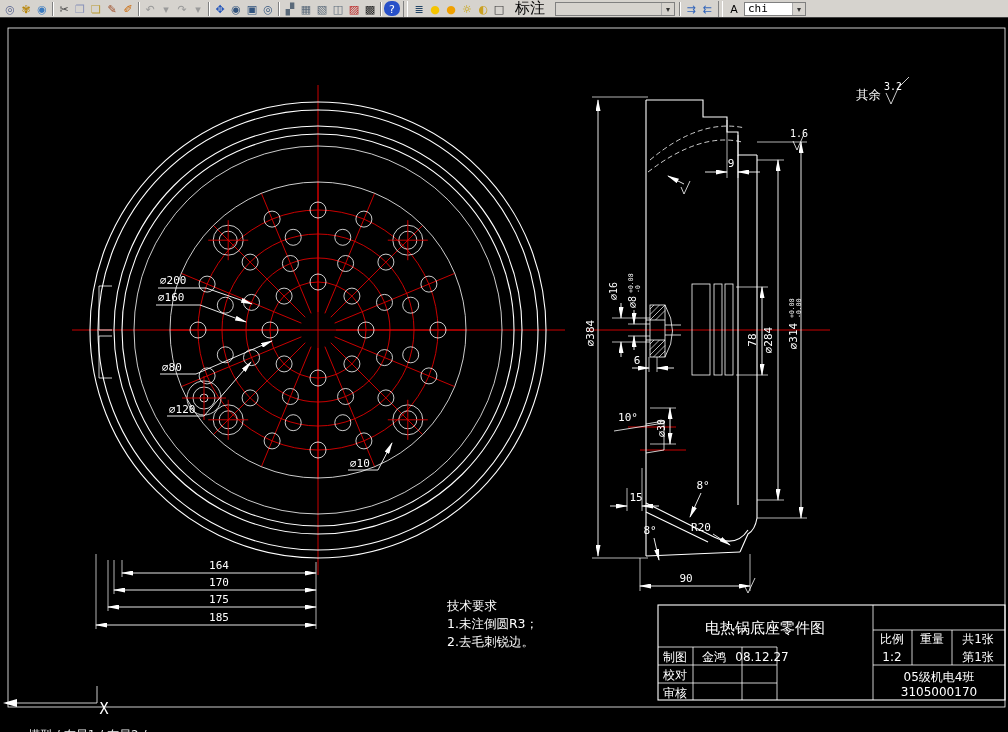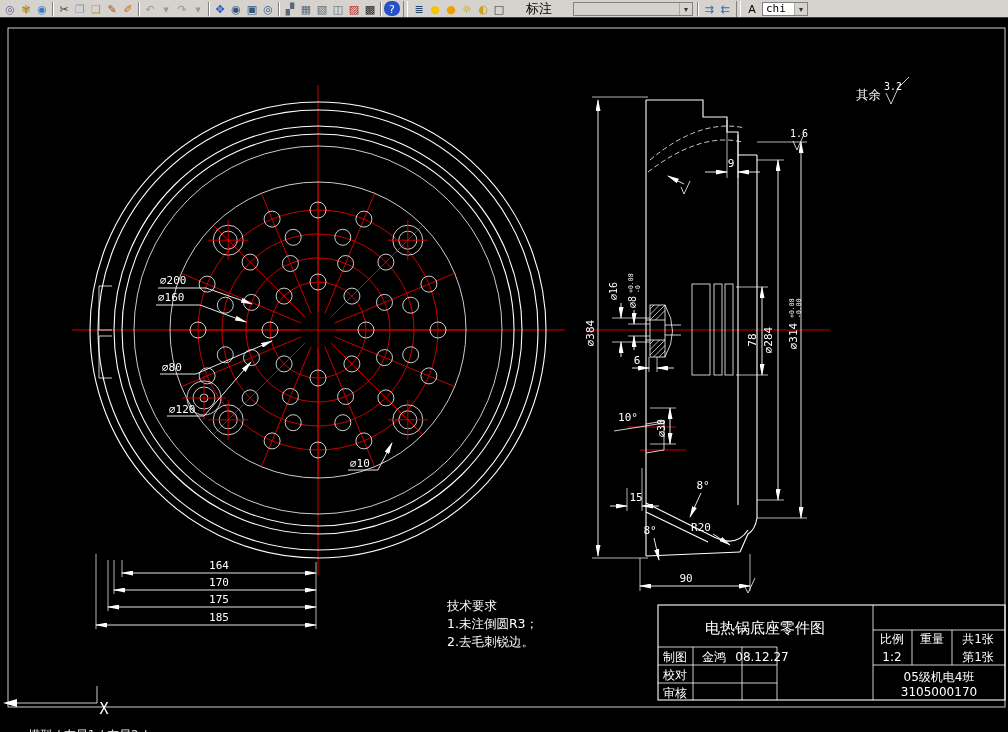--- a/index.html
+++ b/index.html
@@ -5,21 +5,21 @@
   html,body{margin:0;padding:0;background:#000;width:1008px;height:732px;overflow:hidden;
     font-family:"DejaVu Sans",sans-serif;}
   #stage{position:relative;width:1008px;height:732px;background:#000;}
   
   #toolbar{position:absolute;top:0;left:0;width:1008px;height:18px;background:#d6d3ce;
     border-bottom:1px solid #404040;display:flex;align-items:center;padding-left:2px;box-sizing:border-box;}
   .tbicon{width:16px;height:15px;font-size:11px;line-height:15px;text-align:center;display:inline-block;
     font-family:"DejaVu Sans",sans-serif;cursor:default;border:1px solid transparent;box-sizing:border-box;}
   .sep{width:1px;height:14px;background:#808080;border-right:1px solid #fff;margin:0 2px;}
   .bigsep{width:3px;height:16px;background:#d6d3ce;border-left:1px solid #808080;border-right:1px solid #fff;margin:0 3px;}
-  .tblabel{font-size:13px;color:#000;margin:0 19px;white-space:nowrap;}
+  .tblabel{font-size:15px;color:#000;margin:0 8px;white-space:nowrap;}
   .combo{height:14px;border:1px solid #808080;background:#d6d3ce;display:inline-flex;align-items:center;
     justify-content:space-between;font-size:11px;margin:0 2px;box-sizing:border-box;}
   .combo.white{background:#fff;}
   .combo .val{padding:0 3px;font-family:"DejaVu Sans Mono",monospace;color:#000;}
   .combo .arrow{width:12px;text-align:center;font-size:8px;color:#333;background:#d6d3ce;
     border-left:1px solid #aaa;height:100%;line-height:13px;}
   
   #cad{position:absolute;top:18px;left:0;}
   .pl{stroke:#fff;stroke-width:1.1;fill:none;}
   .thin{stroke:#fff;stroke-width:.8;fill:none;}
@@ -80,21 +80,21 @@
       <span class="tblabel">标注</span>
       <div class="combo" style="width: 120px;">
         <span class="val"></span>
         <span class="arrow">▾</span>
       </div>
       <div class="sep"></div>
       <span class="tbicon" style="color: rgb(51, 102, 187);">⇉</span>
       <span class="tbicon" style="color: rgb(51, 102, 187);">⇇</span>
       <div class="bigsep"></div>
       <span class="tbicon" style="color: rgb(0, 0, 0);">A</span>
-      <div class="combo white" style="width: 46px;">
+      <div class="combo white" style="width: 62px;">
         <span class="val">chi</span>
         <span class="arrow">▾</span>
       </div>
     </div>
 
   <svg id="cad" width="1008" height="702" viewBox="0 18 1008 702">
     <defs>
       <marker id="ar" markerWidth="12" markerHeight="5" refX="11" refY="2.5" orient="auto-start-reverse" markerUnits="userSpaceOnUse">
         <path d="M0,0L12,2.5L0,5Z" fill="#fff"></path>
       </marker>

